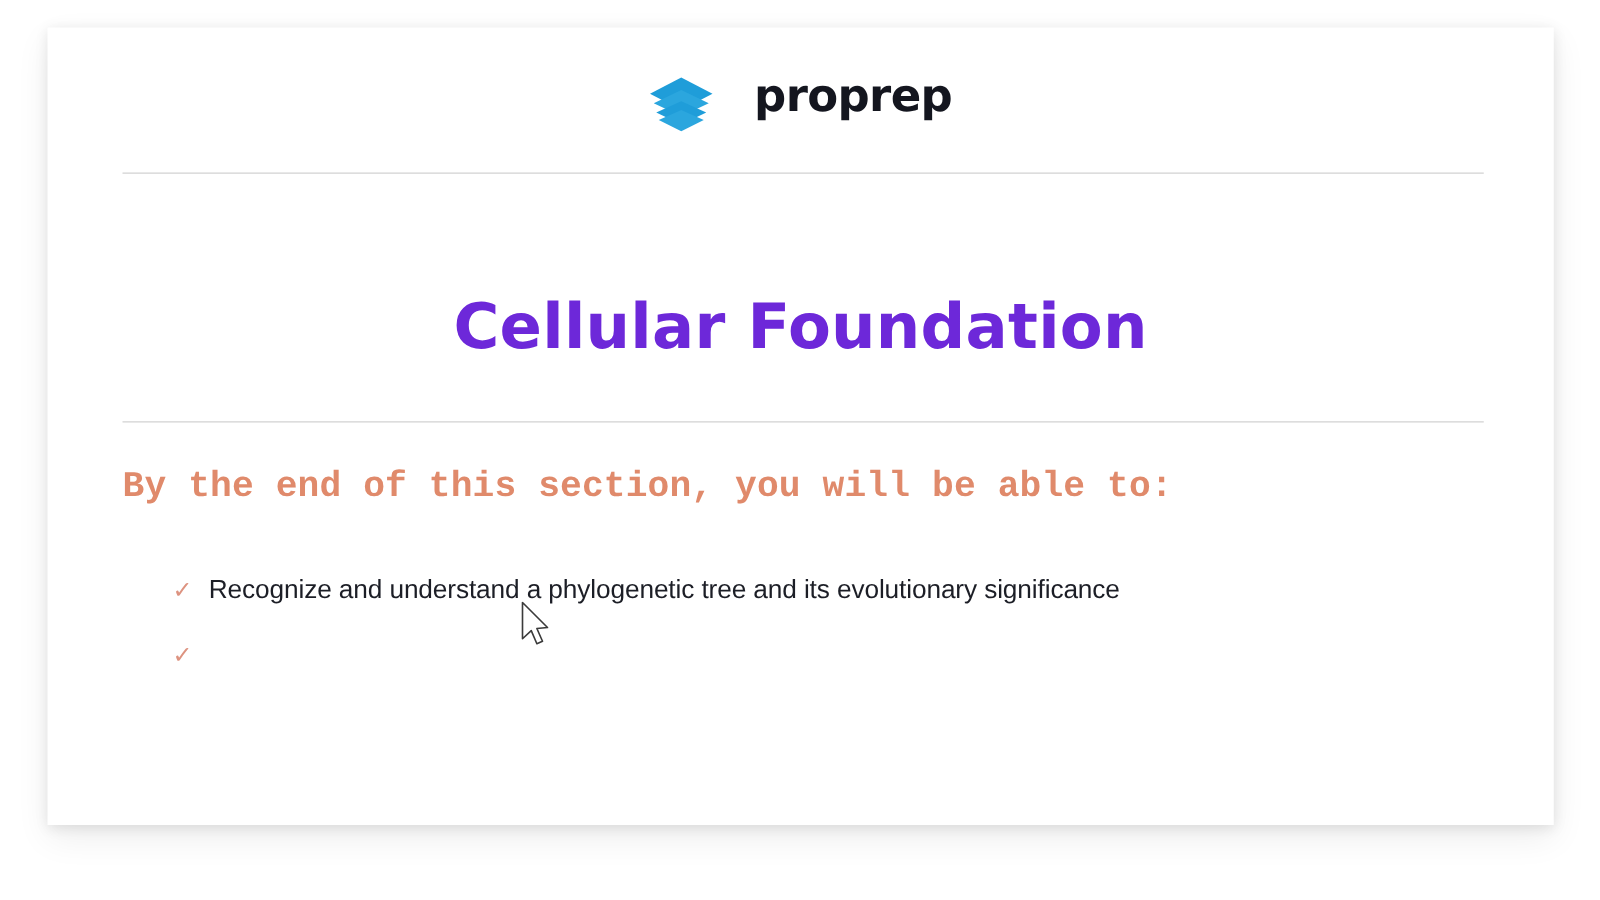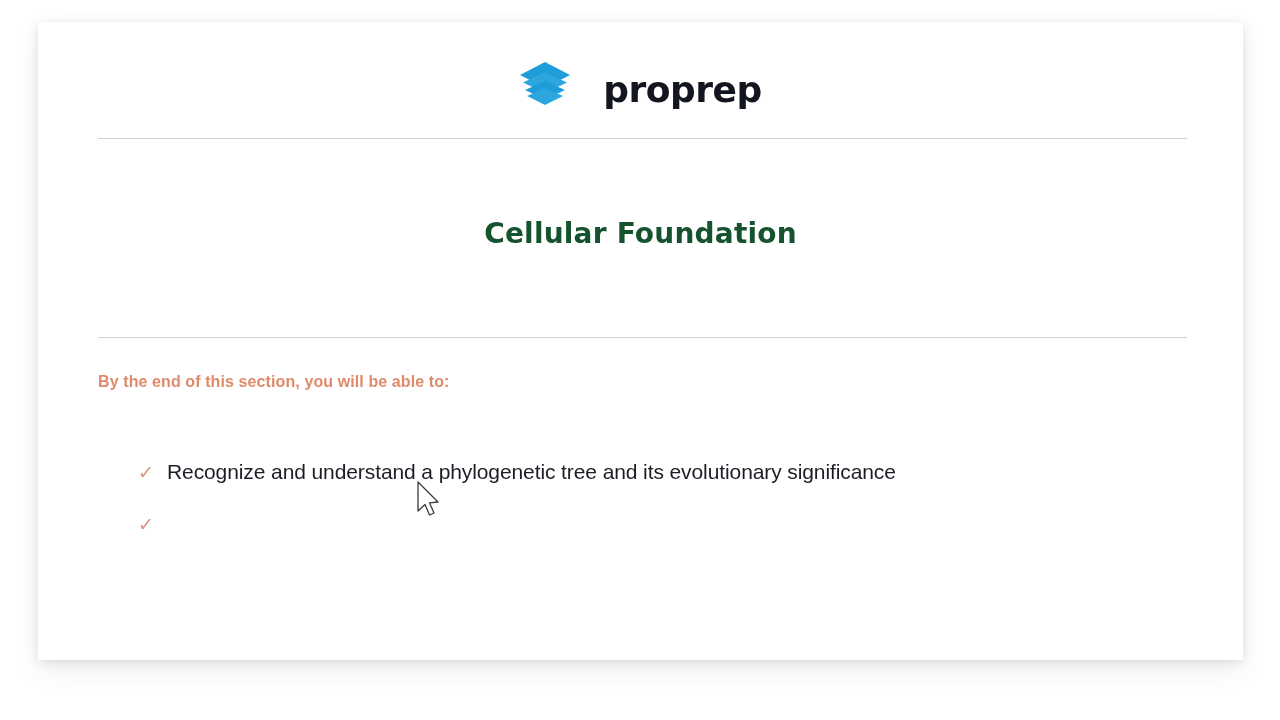--- a/index.html
+++ b/index.html
@@ -35,21 +35,21 @@
     box-sizing: border-box;
   }
 
   
   .logo-row {
     position: absolute;
     left: 0;
     top: 38px;
     width: 100%;
     display: flex;
-    align-items: flex-end;
+    align-items: flex-start;
     justify-content: center;
     gap: 32px;
   }
 
   .logo-mark {
     width: 52px;
     height: 48px;
     display: block;
     flex: 0 0 auto;
   }
@@ -76,23 +76,23 @@
   .rule-mid { top: 315px; }
 
   
   .title {
     position: absolute;
     left: 0;
     top: 178px;
     width: 100%;
     text-align: center;
     font-family: "DejaVu Sans", sans-serif;
-    font-size: 28px;
+    font-size: 50px;
     font-weight: 700;
-    color: #14532d;
+    color: #6d28d9;
     letter-spacing: 0.2px;
     line-height: 1.1;
   }
 
   .subtitle {
     position: absolute;
     left: 0;
     top: 250px;
     width: 100%;
     text-align: center;
@@ -103,22 +103,22 @@
     letter-spacing: -0.2px;
     line-height: 1.15;
     white-space: nowrap;
   }
 
   
   .objectives-heading {
     position: absolute;
     left: 60px;
     top: 351px;
-    font-family: Liberation Sans, sans-serif;
-    font-size: 16px;
+    font-family: Liberation Mono, monospace;
+    font-size: 29px;
     font-weight: 700;
     color: #e08a6b;
     letter-spacing: 0.1px;
   }
 
   .objectives-list {
     position: absolute;
     left: 100px;
     top: 438px;
     width: 1070px;

